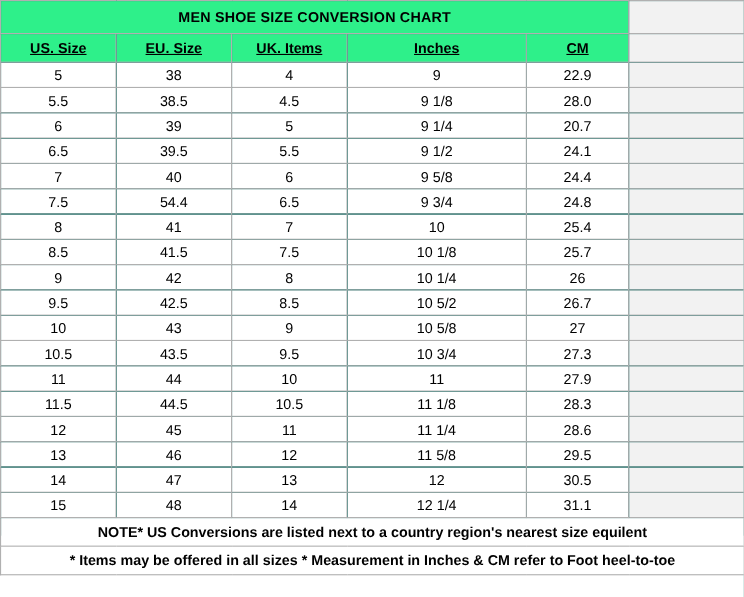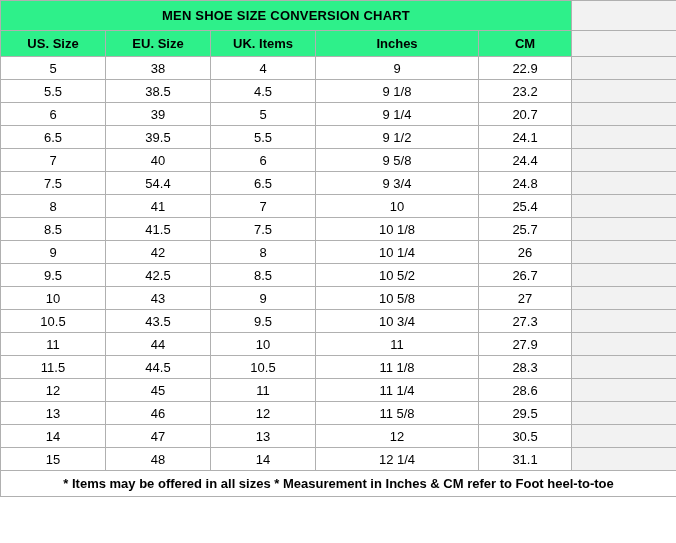--- a/index.html
+++ b/index.html
@@ -57,20 +57,21 @@
     background: #f2f2f2;
     border-left: 1px solid #b0b0b0;
     border-right: 1px solid #b0b0b0;
   }
   .header-cell {
     background: #2ef08a;
     color: #000000;
     font-weight: bold;
     font-size: 14px;
     height: 26px !important;
+    text-decoration: underline;
   }
   .data-cell {
     background: #ffffff;
   }
   .note-cell {
     background: #ffffff;
     font-size: 13.5px;
     font-weight: bold;
     color: #000000;
     text-align: center;
@@ -110,21 +111,21 @@
         <td class="data-cell">4</td>
         <td class="data-cell">9</td>
         <td class="data-cell">22.9</td>
         <td class="blank-right"></td>
       </tr>
       <tr>
         <td class="data-cell">5.5</td>
         <td class="data-cell">38.5</td>
         <td class="data-cell">4.5</td>
         <td class="data-cell">9 1/8</td>
-        <td class="data-cell">23.2</td>
+        <td class="data-cell">28.0</td>
         <td class="blank-right"></td>
       </tr>
       <tr>
         <td class="data-cell">6</td>
         <td class="data-cell">39</td>
         <td class="data-cell">5</td>
         <td class="data-cell">9 1/4</td>
         <td class="data-cell">20.7</td>
         <td class="blank-right"></td>
       </tr>
@@ -243,18 +244,21 @@
       <tr>
         <td class="data-cell">15</td>
         <td class="data-cell">48</td>
         <td class="data-cell">14</td>
         <td class="data-cell">12 1/4</td>
         <td class="data-cell">31.1</td>
         <td class="blank-right"></td>
       </tr>
 
       <tr>
+        <td class="note-cell" colspan="6">NOTE* US Conversions are listed next to a country region's nearest size equilent</td>
+      </tr>
+      <tr>
         <td class="note-cell" colspan="6">* Items may be offered in all sizes * Measurement in Inches &amp; CM refer to Foot heel-to-toe</td>
       </tr>
 
     </tbody>
   </table>
 </div>
 
 </body></html>

